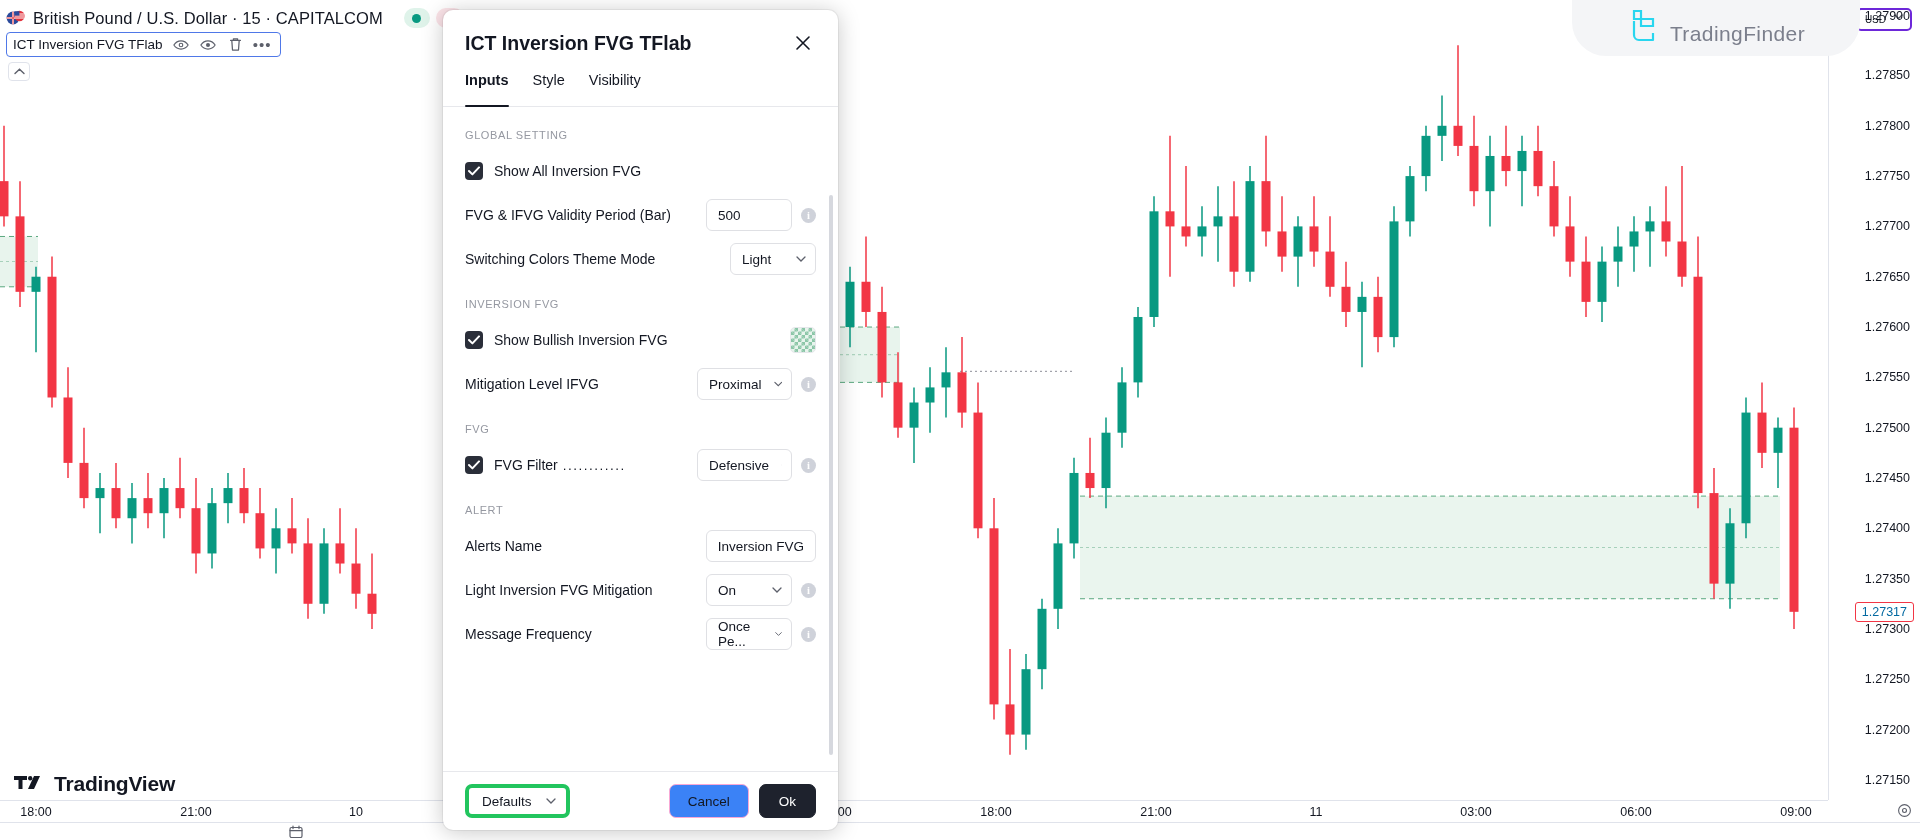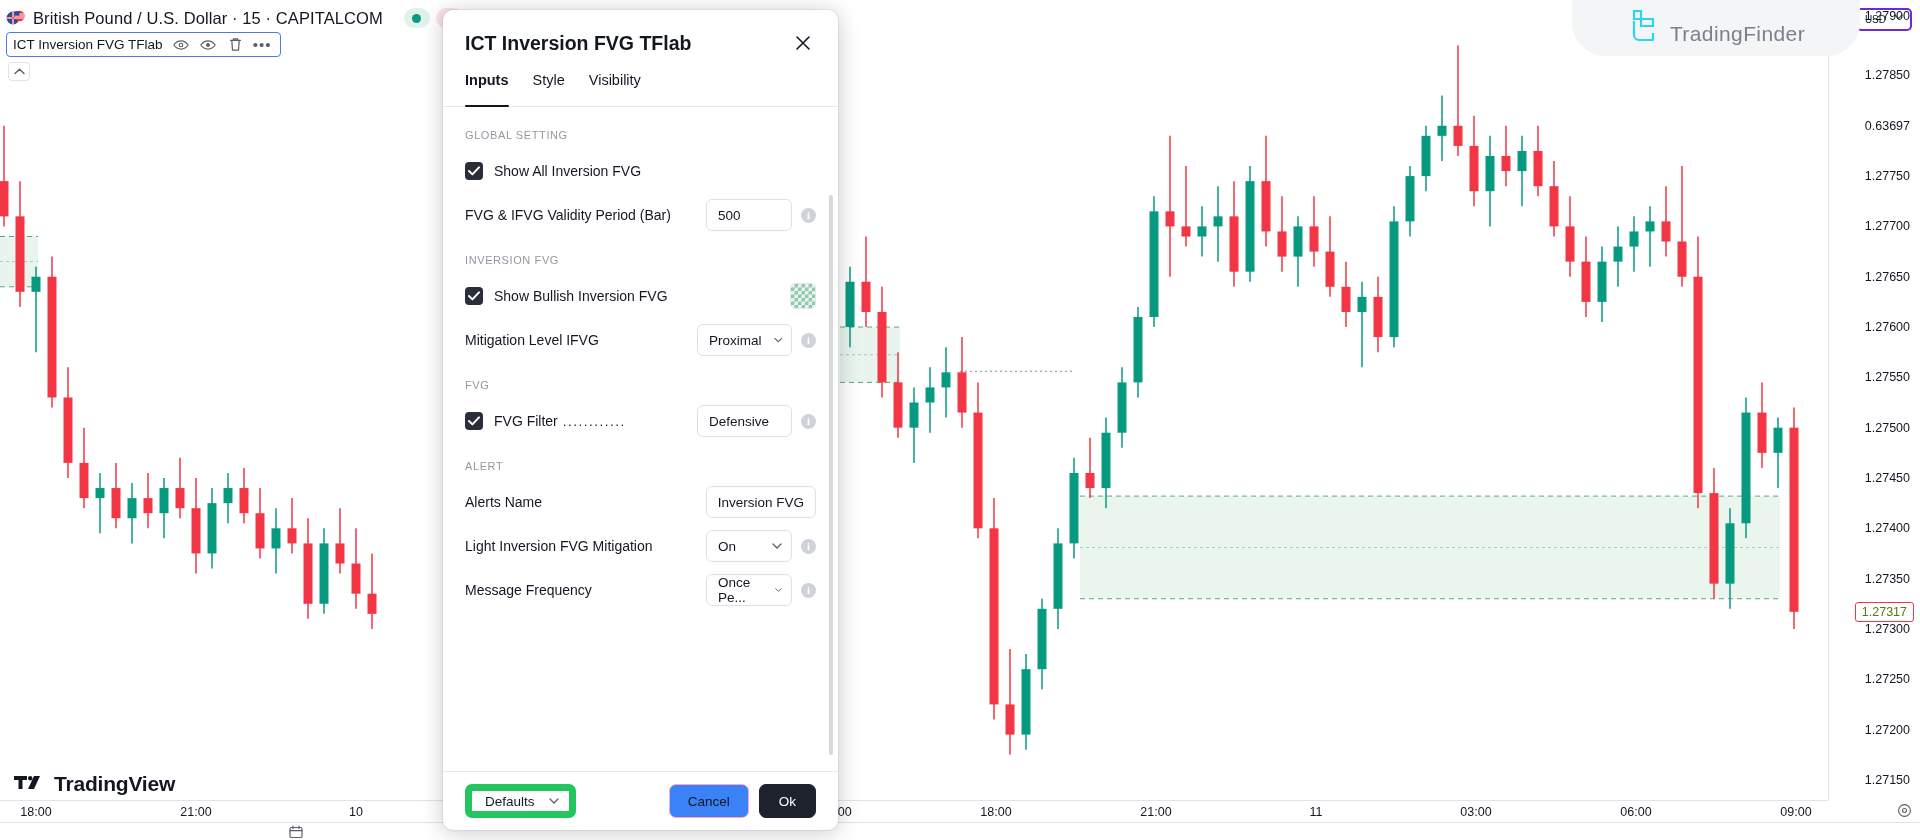--- a/index.html
+++ b/index.html
@@ -59,21 +59,21 @@
   
   .chart-wrap { position: absolute; left: 0; top: 0; width: 1828px; height: 800px; }
   .chart-svg { display: block; width: 100%; height: 100%; }
 
   
   .price-axis { position: absolute; right: 0; top: 0; width: 92px; height: 800px; border-left: 1px solid #e0e3eb; background: #fff; }
   .price-tick { position: absolute; right: 10px; font-size: 12.5px; color: #131722; transform: translateY(-50%); white-space: nowrap; }
   .cur-price {
     position: absolute; right: 6px; transform: translateY(-50%);
     border: 1px solid #f23645; border-radius: 3px; background: #fff;
-    color: #4d7c0f; font-size: 12.5px; padding: 2px 6px; white-space: nowrap;
+    color: #0369a1; font-size: 12.5px; padding: 2px 6px; white-space: nowrap;
   }
   .usd-select {
     position: absolute; right: 8px; top: 8px;
     border: 2px solid #6d28d9; border-radius: 5px; background: #fff;
     font-size: 10px; color: #131722; padding: 4px 7px;
     display: flex; align-items: flex-start; gap: 8px; cursor: pointer;
   }
 
   
   .time-axis { position: absolute; left: 0; bottom: 18px; width: 1828px; height: 22px; border-top: 1px solid #e0e3eb; }
@@ -120,21 +120,21 @@
 
   .swatch { width: 26px; height: 26px; border-radius: 5px; border: 1px solid #e6e7eb; cursor: pointer; flex: 0 0 auto;
     background-size: 7px 7px; background-position: 0 0, 3.5px 3.5px; }
   .sw-bear { background-image: linear-gradient(45deg, #e8a0b0 25%, transparent 25%, transparent 75%, #e8a0b0 75%), linear-gradient(45deg, #e8a0b0 25%, #fbeaee 25%, #fbeaee 75%, #e8a0b0 75%); }
   .sw-bull { background-image: linear-gradient(45deg, #8cc6a8 25%, transparent 25%, transparent 75%, #8cc6a8 75%), linear-gradient(45deg, #8cc6a8 25%, #e8f4ed 25%, #e8f4ed 75%, #8cc6a8 75%); }
 
   .dots-fill { letter-spacing: 1.5px; color: #131722; font-size: 13.5px; margin-left: 5px; }
 
   .dlg-foot { border-top: 1px solid #e7e8ec; padding: 12px 22px; display: flex; align-items: center; }
   .btn { height: 34px; border-radius: 7px; font-size: 13.5px; display: flex; align-items: center; justify-content: center; cursor: pointer; }
-  .btn-defaults { border: 7px solid #22c55e; background: #fff; color: #131722; padding: 0 10px 0 13px; gap: 14px; }
+  .btn-defaults { border: 4px solid #22c55e; background: #fff; color: #131722; padding: 0 10px 0 13px; gap: 14px; }
   .btn-cancel { border: 1px solid #f9a8d4; background: #3b82f6; color: #131722; padding: 0 18px; margin-left: auto; }
   .btn-ok { background: #1e222d; color: #fff; padding: 0 19px; margin-left: 10px; border: 1px solid #1e222d; }
 
   .chev { display: block; }
 </style>
 </head>
 <body>
 
 <div id="root">
 
@@ -503,21 +503,21 @@
   <div class="price-axis">
     <div class="usd-select">
       <span>USD</span>
       <svg class="chev" width="9" height="6" viewBox="0 0 9 6">
         <path d="M1 1l3.5 3.5L8 1" stroke="#5d606b" stroke-width="1.3" fill="none" stroke-linecap="round"></path>
       </svg>
     </div>
     <div id="price-ticks">
         <div class="price-tick" style="top: 16px;">1.27900</div>
         <div class="price-tick" style="top: 75.4717px;">1.27850</div>
-        <div class="price-tick" style="top: 125.786px;">0.63697</div>
+        <div class="price-tick" style="top: 125.786px;">1.27800</div>
         <div class="price-tick" style="top: 176.101px;">1.27750</div>
         <div class="price-tick" style="top: 226.415px;">1.27700</div>
         <div class="price-tick" style="top: 276.73px;">1.27650</div>
         <div class="price-tick" style="top: 327.044px;">1.27600</div>
         <div class="price-tick" style="top: 377.358px;">1.27550</div>
         <div class="price-tick" style="top: 427.673px;">1.27500</div>
         <div class="price-tick" style="top: 477.987px;">1.27450</div>
         <div class="price-tick" style="top: 528.302px;">1.27400</div>
         <div class="price-tick" style="top: 578.616px;">1.27350</div>
         <div class="price-tick" style="top: 628.931px;">1.27300</div>
@@ -652,20 +652,30 @@
         <span class="row-label">Show All Inversion FVG</span>
       </div>
 
       <div class="row">
         <span class="row-label">FVG &amp; IFVG Validity Period (Bar)</span>
         <span class="fill"></span>
         <span class="txtbox w-input">500</span>
         <span class="info-ic">i</span>
       </div>
 
+      <div class="row">
+        <span class="row-label">Switching Colors Theme Mode</span>
+        <span class="fill"></span>
+        <span class="selbox w-sel-sm">
+          <span>Light</span>
+          <svg class="chev" width="10" height="6" viewBox="0 0 10 6">
+            <path d="M1 1l4 4 4-4" stroke="#5d606b" stroke-width="1.3" fill="none" stroke-linecap="round"></path>
+          </svg>
+        </span>
+      </div>
 
       <div class="sec-label">Inversion FVG</div>
 
 
       <div class="row">
         <span class="cbx">
           <svg width="12" height="10" viewBox="0 0 12 10">
             <path d="M1 5l3.4 3.4L11 1.4" stroke="#fff" stroke-width="2" fill="none" stroke-linecap="round" stroke-linejoin="round"></path>
           </svg>
         </span>

